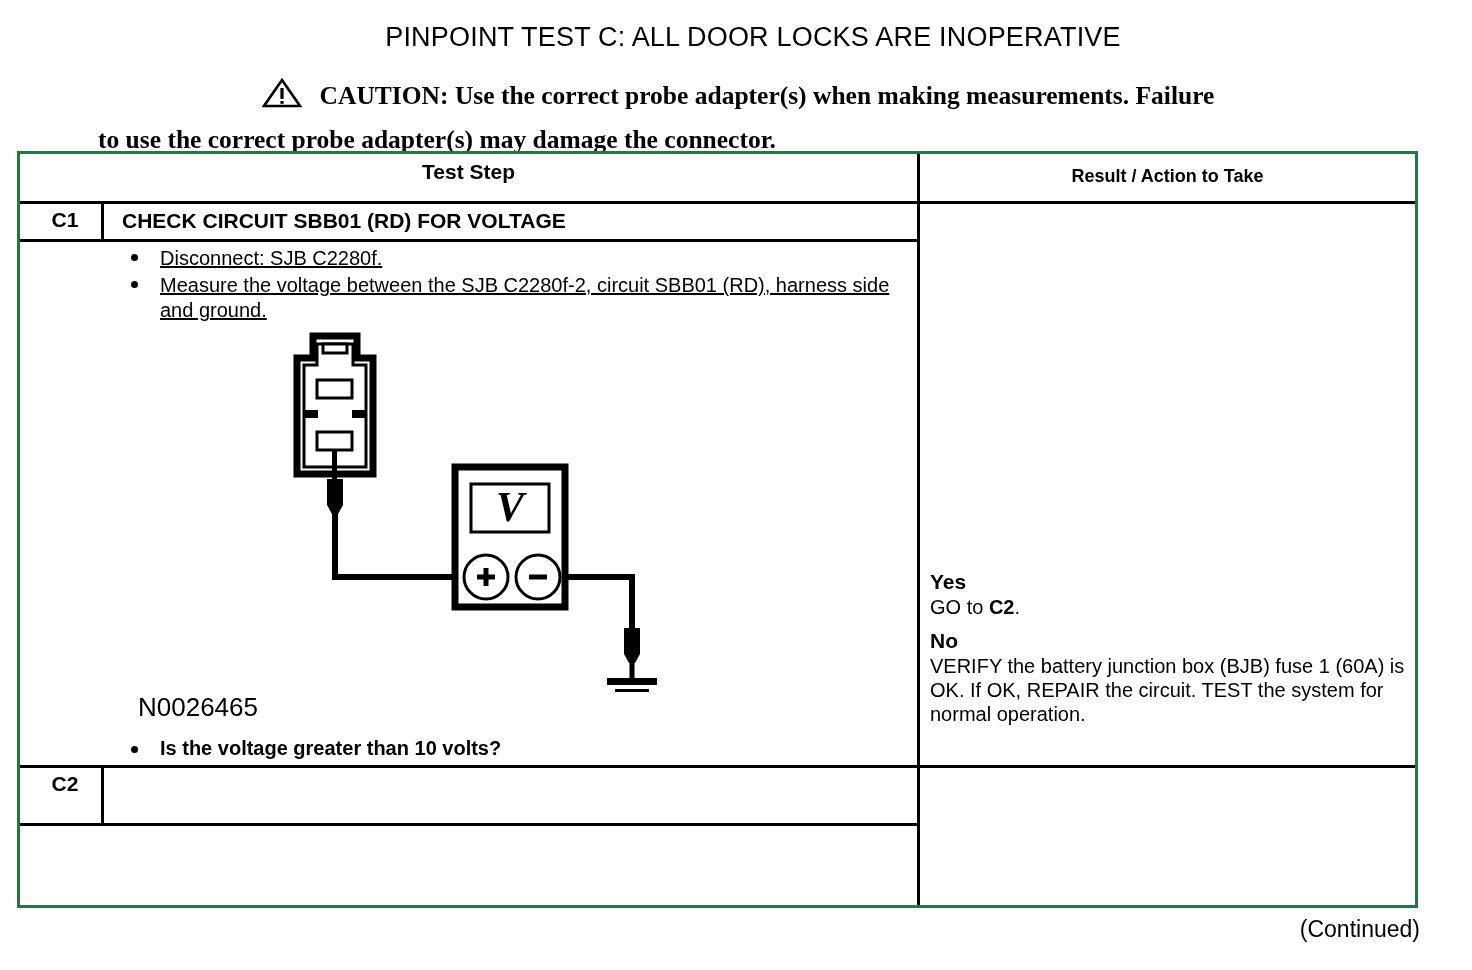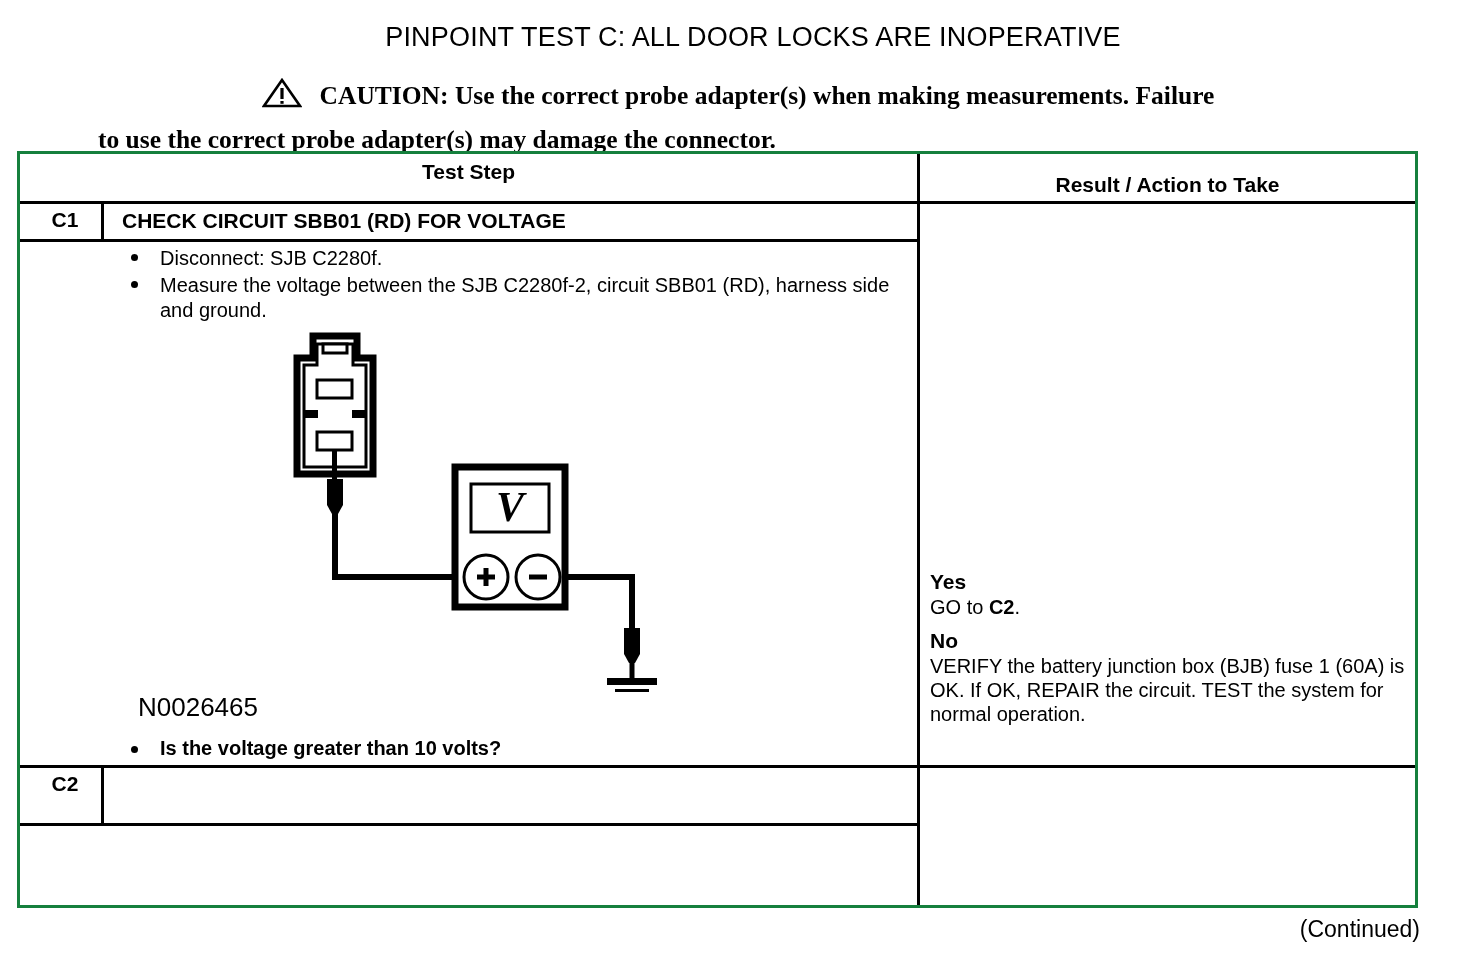--- a/index.html
+++ b/index.html
@@ -110,25 +110,25 @@
     left: 0;
     top: 6px;
     width: 897px;
     text-align: center;
     font-weight: bold;
     font-size: 21px;
   }
   .hdr-result {
     position: absolute;
     left: 900px;
-    top: 19px;
+    top: 12px;
     width: 495px;
     text-align: center;
     font-weight: bold;
-    font-size: 21px;
+    font-size: 18px;
   }
 
   
   .step-id {
     position: absolute;
     width: 90px;
     text-align: center;
     font-weight: bold;
     font-size: 21px;
   }
@@ -152,20 +152,21 @@
     padding: 0;
     font-size: 20px;
     line-height: 1.26;
   }
   .blist.c1 { left: 94px; top: 92px; width: 790px; }
   .blist.c2 { left: 94px; top: 678px; width: 790px; }
   .blist li {
     position: relative;
     padding-left: 46px;
     margin-bottom: 2px;
+    text-decoration: underline;
   }
   .blist li .dot {
     position: absolute;
     left: 17px;
     top: 8px;
     width: 7px;
     height: 7px;
     background: #000;
     border-radius: 50%;
   }

